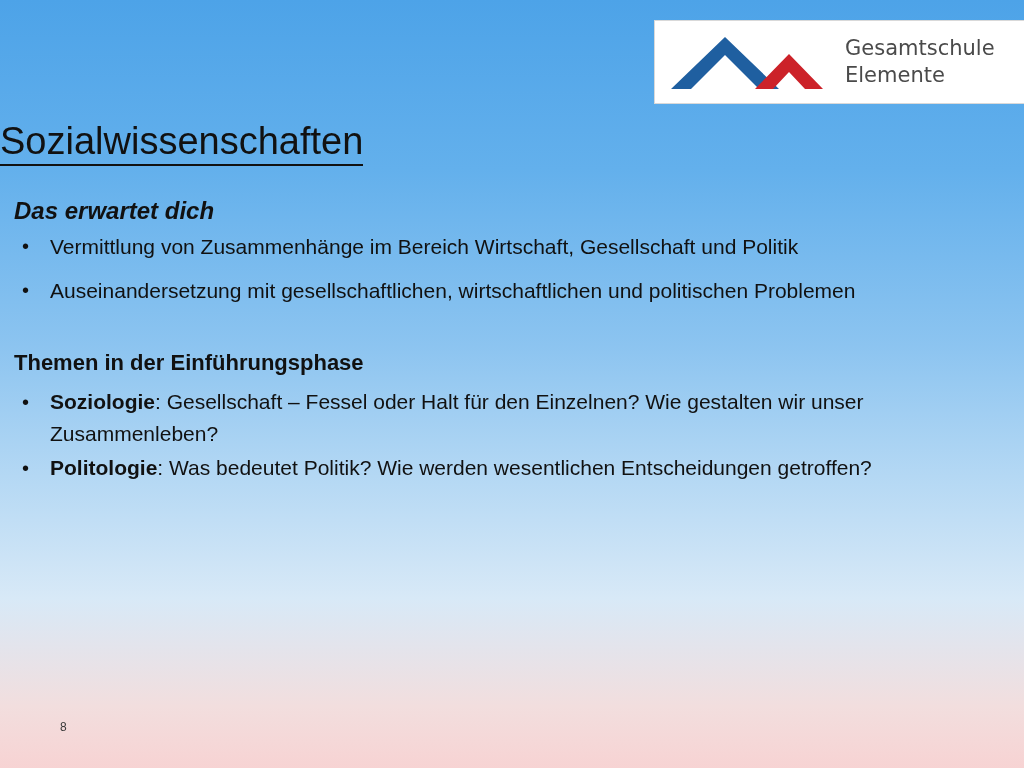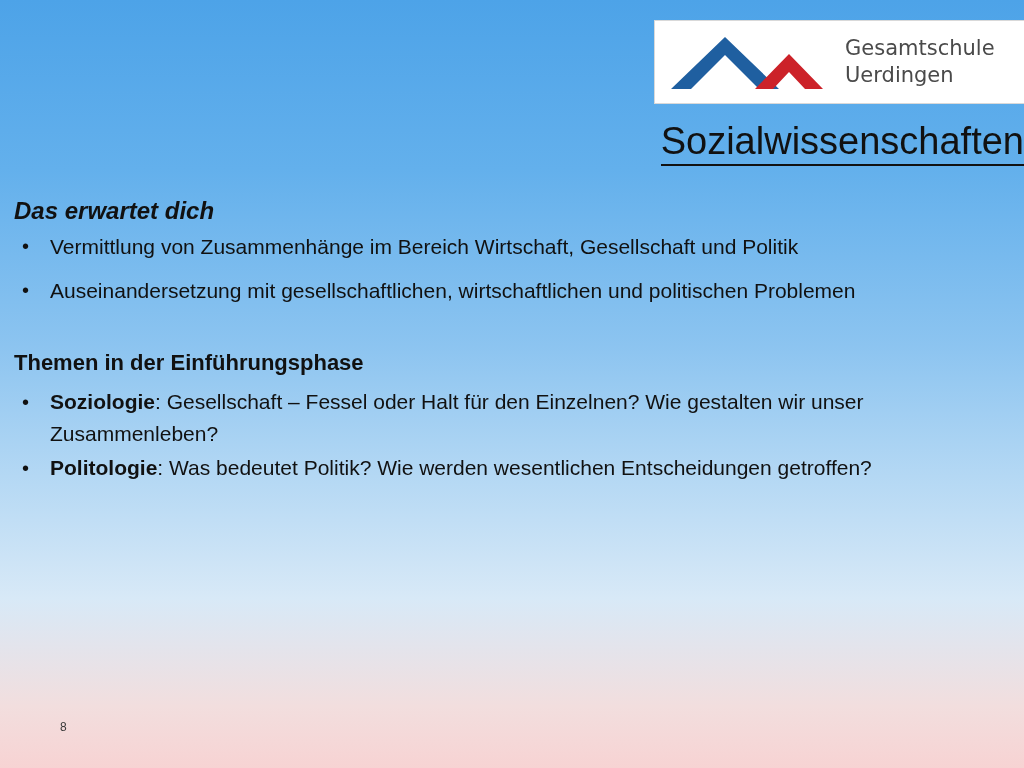--- a/index.html
+++ b/index.html
@@ -46,21 +46,21 @@
     line-height: 27px;
     font-family: "DejaVu Sans", sans-serif;
   }
 
   
   .slide-title {
     position: absolute;
     left: 0;
     top: 120px;
     width: 1024px;
-    text-align: right;
+    text-align: left;
     font-size: 38px;
     color: #111111;
     letter-spacing: 0px;
   }
   .slide-title span {
     border-bottom: 2px solid #111;
     padding-bottom: 2px;
   }
 
   
@@ -144,21 +144,21 @@
 
   <div class="logo-box">
     <div class="logo-mark">
       <svg width="178" height="70" viewBox="0 0 178 70" xmlns="http://www.w3.org/2000/svg">
         <polygon points="8,62 62,10 116,62 96,62 62,28 28,62" fill="#1f5fa0"></polygon>
         <polygon points="92,62 126,27 160,62 142,62 126,45 110,62" fill="#cc2229"></polygon>
       </svg>
     </div>
     <div class="logo-text">
       <div>Gesamtschule</div>
-      <div>Uerdingen</div>
+      <div>Elemente</div>
     </div>
   </div>
 
   <div class="slide-title">
     <span>Sozialwissenschaften</span>
   </div>
 
   <div class="body">
 
     <p class="heading">Das erwartet dich</p>

